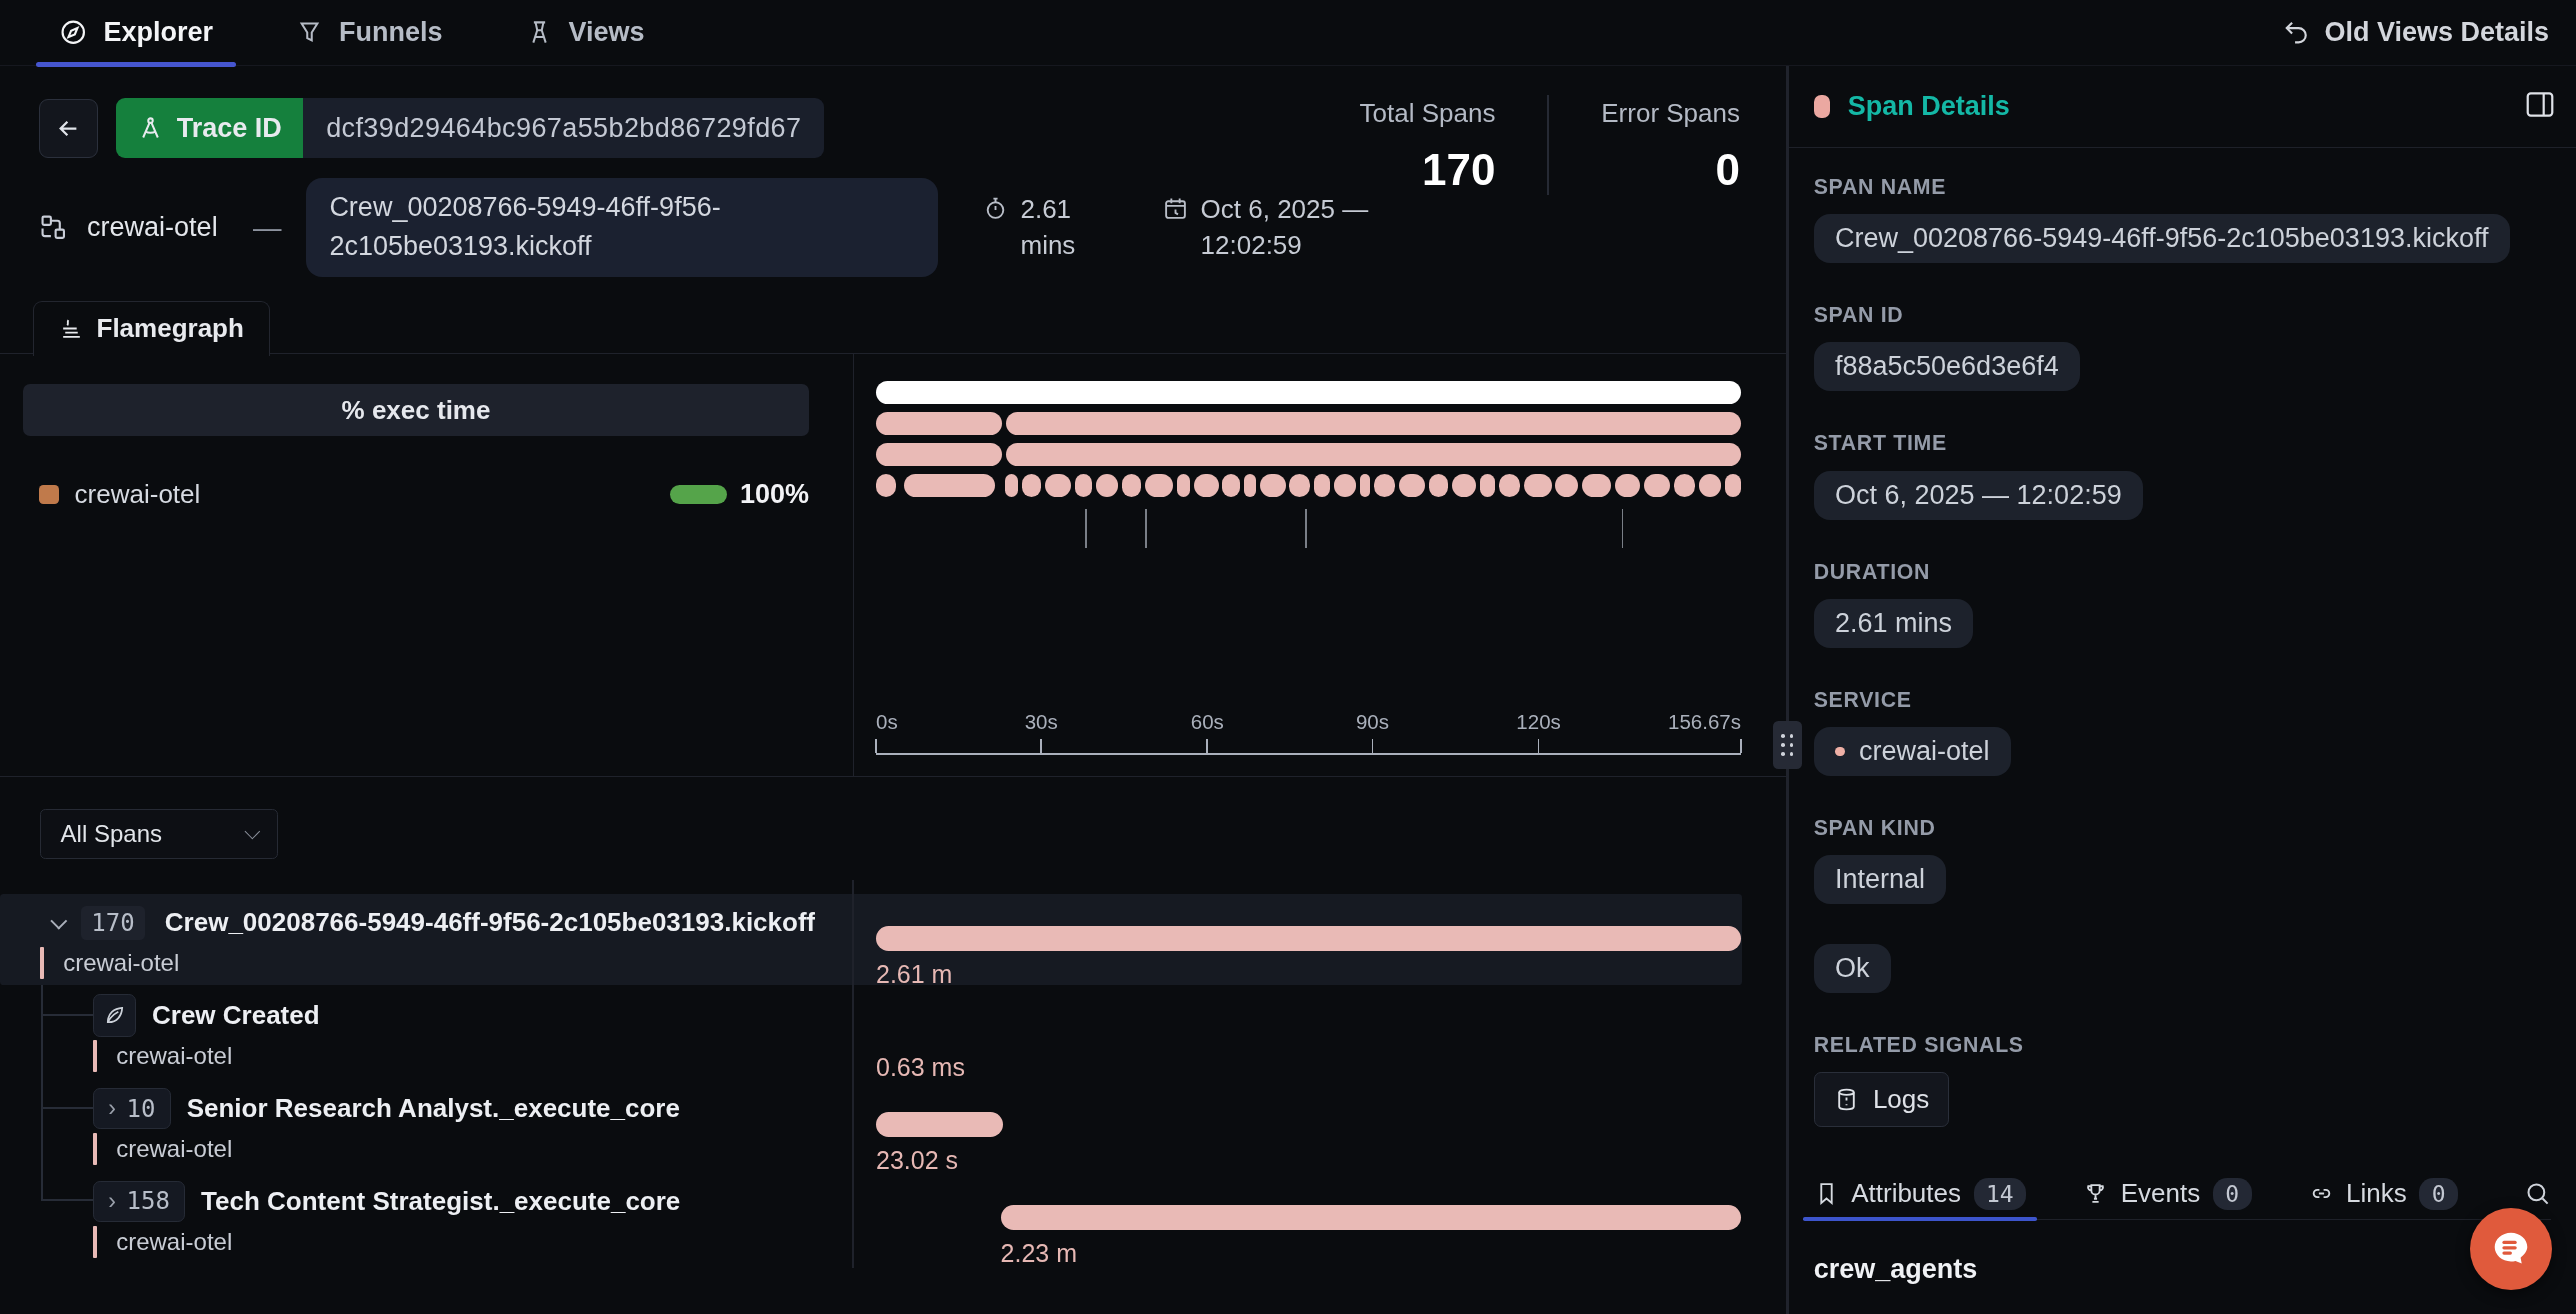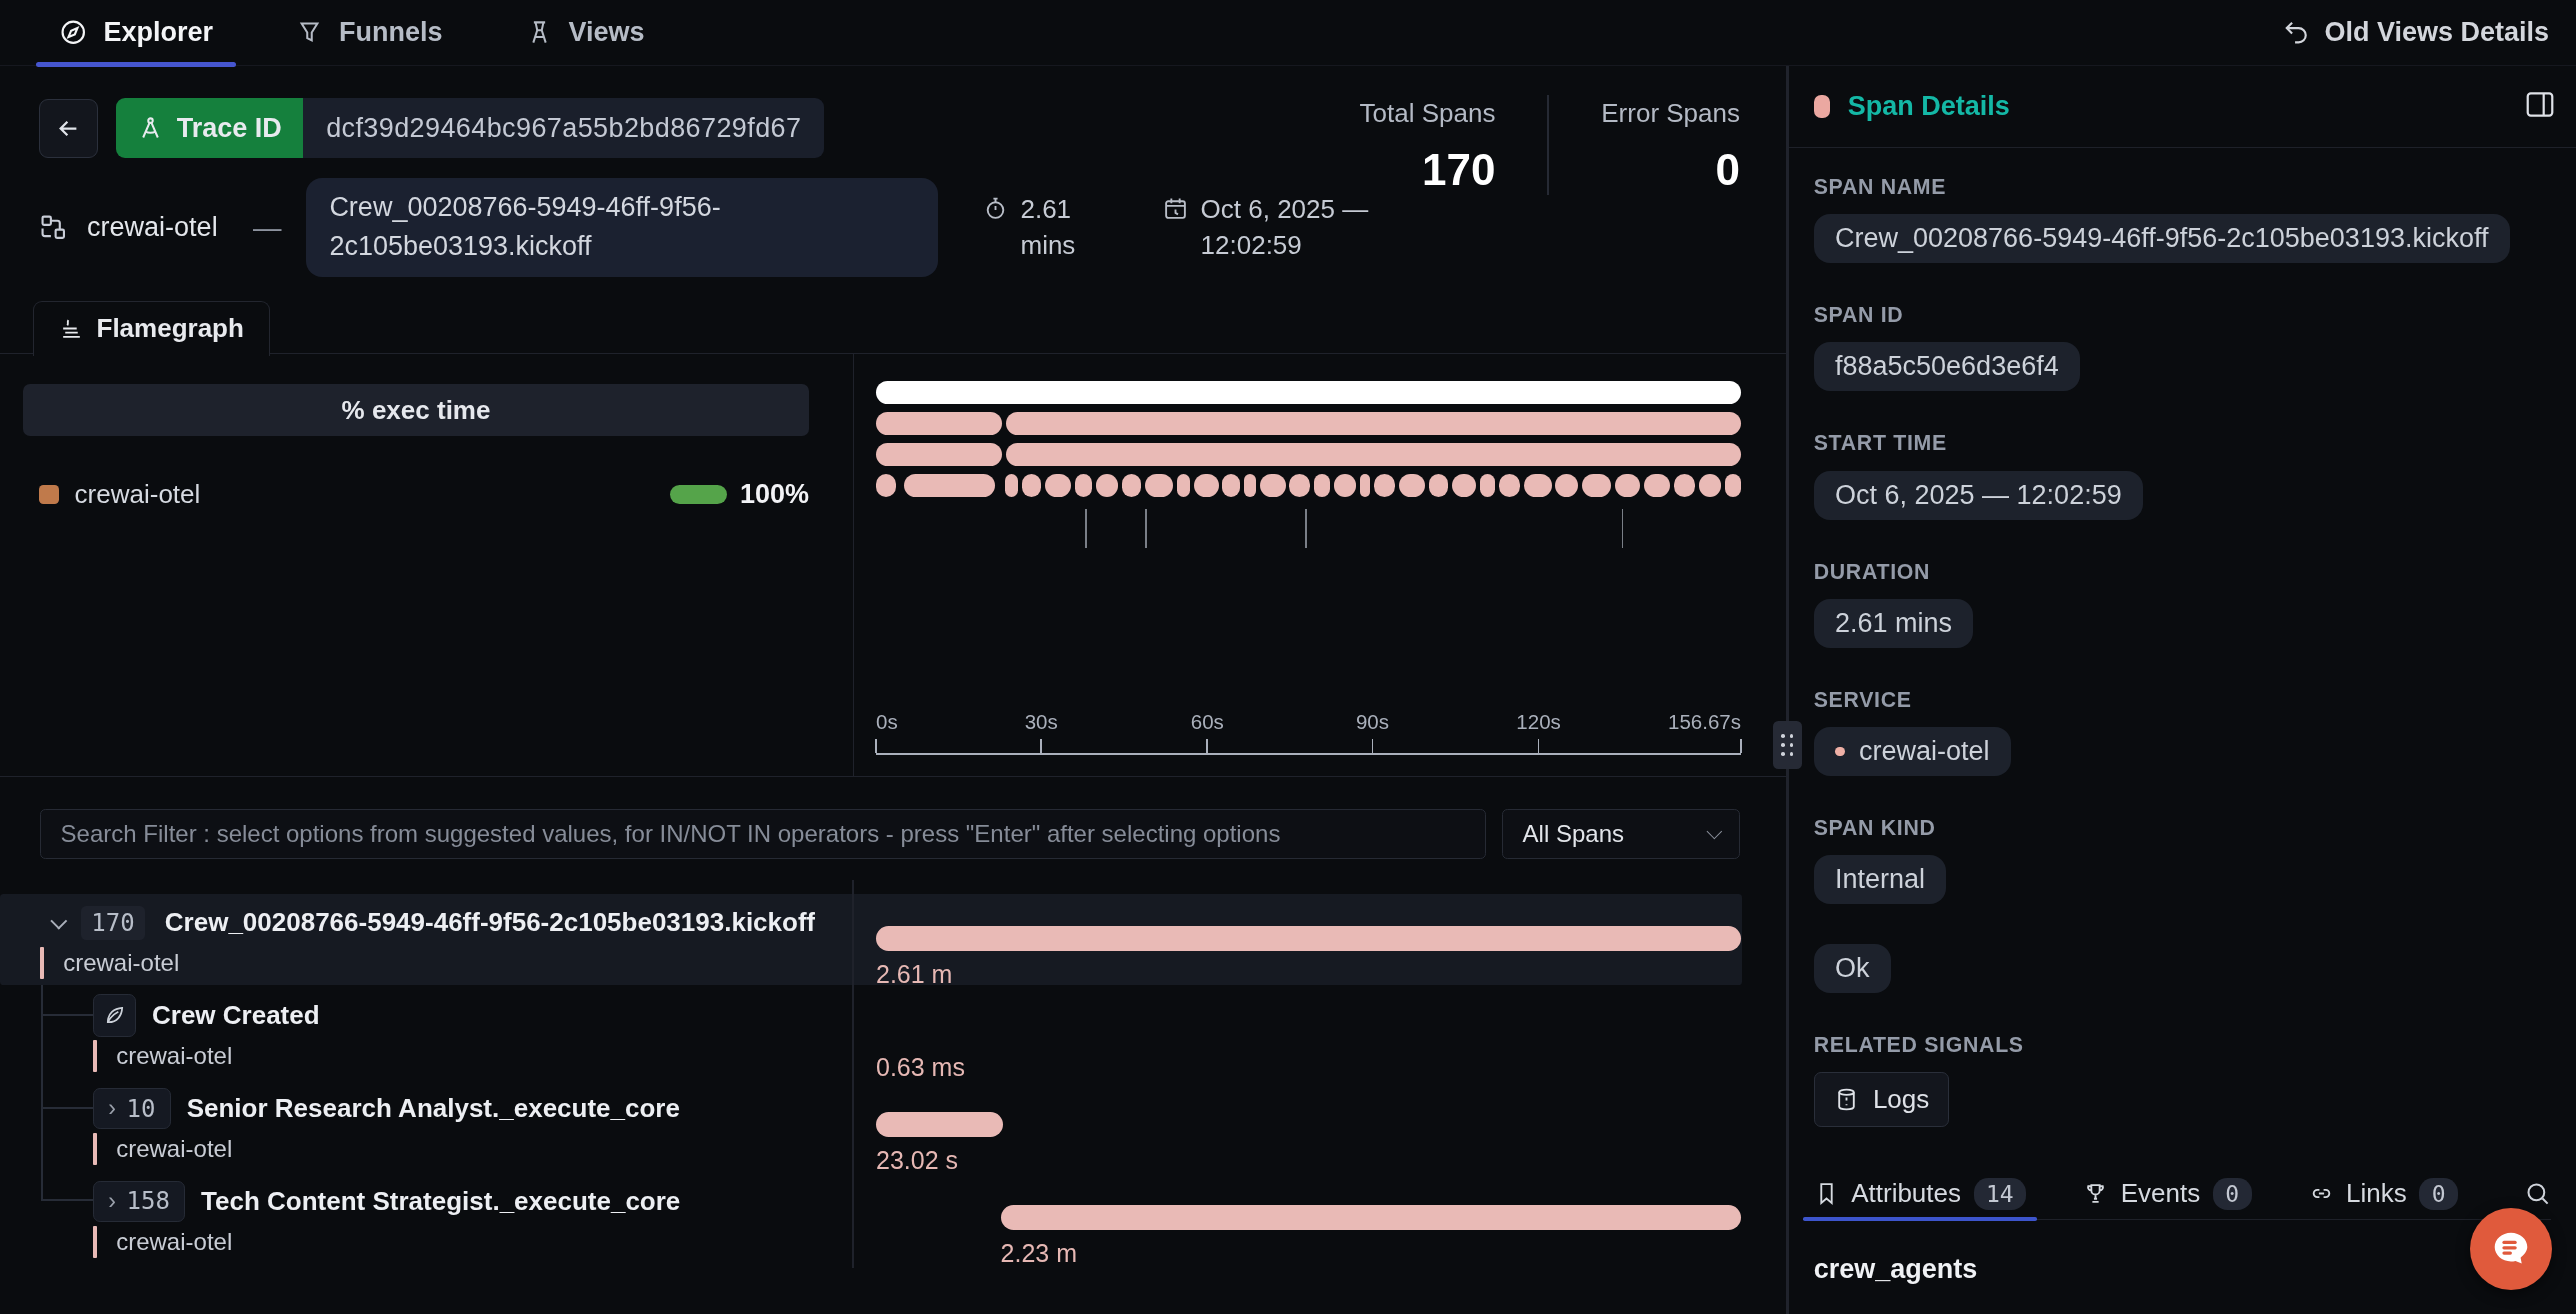--- a/index.html
+++ b/index.html
@@ -315,21 +315,20 @@
               <span class="axis-label" style="left: 57.4%; transform: translateX(-50%);">90s</span>
               <span class="axis-tick" style="left: calc(76.6% - 0.9px);"></span>
               <span class="axis-label" style="left: 76.6%; transform: translateX(-50%);">120s</span>
               <span class="axis-tick" style="left: calc(100% - 0.9px);"></span>
               <span class="axis-label" style="left: 100%; transform: translateX(-100%);">156.67s</span>
             </div>
         </div>
       </div>
 
       <div class="filter-row">
-        <input class="search-box" type="text" placeholder="Search Filter : select options from suggested values, for IN/NOT IN operators - press &quot;Enter&quot; after selecting options" style="">
         <div class="spans-select">
           <span>All Spans</span>
           <span class="chev"></span>
         </div>
       </div>
 
       <div class="span-list">
 
         <div class="srow selected">
           <div class="srow-left">

